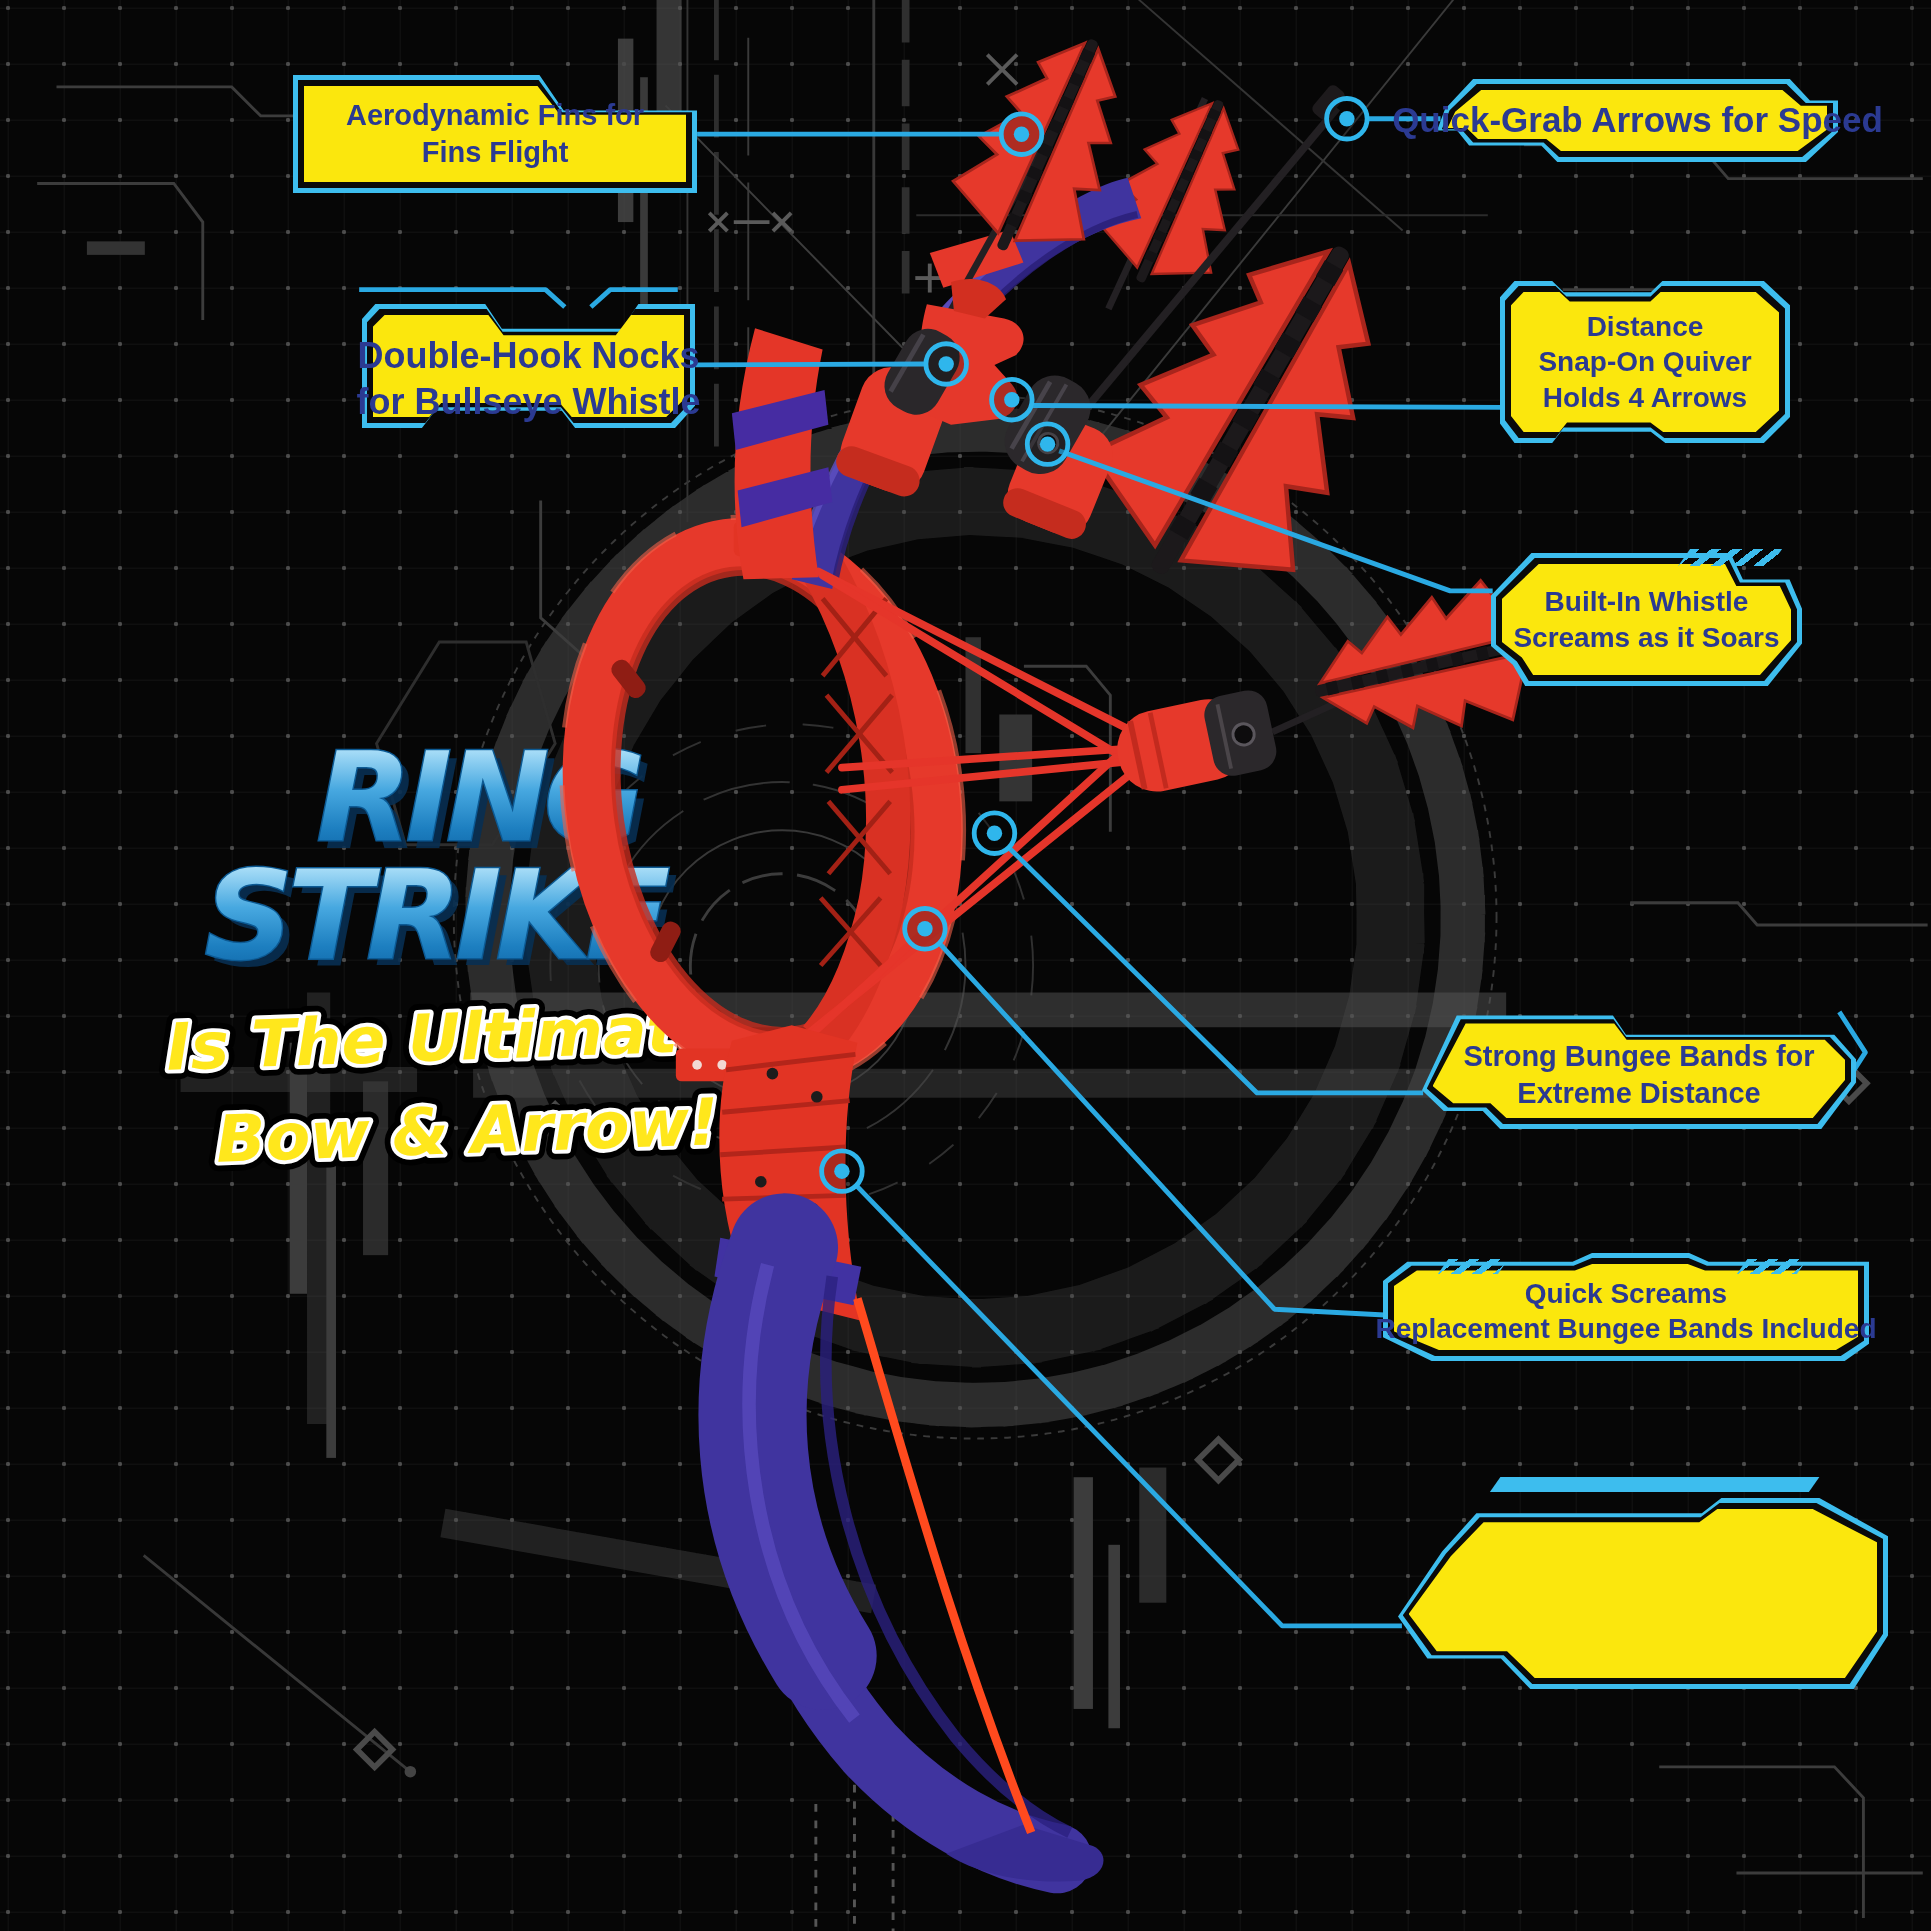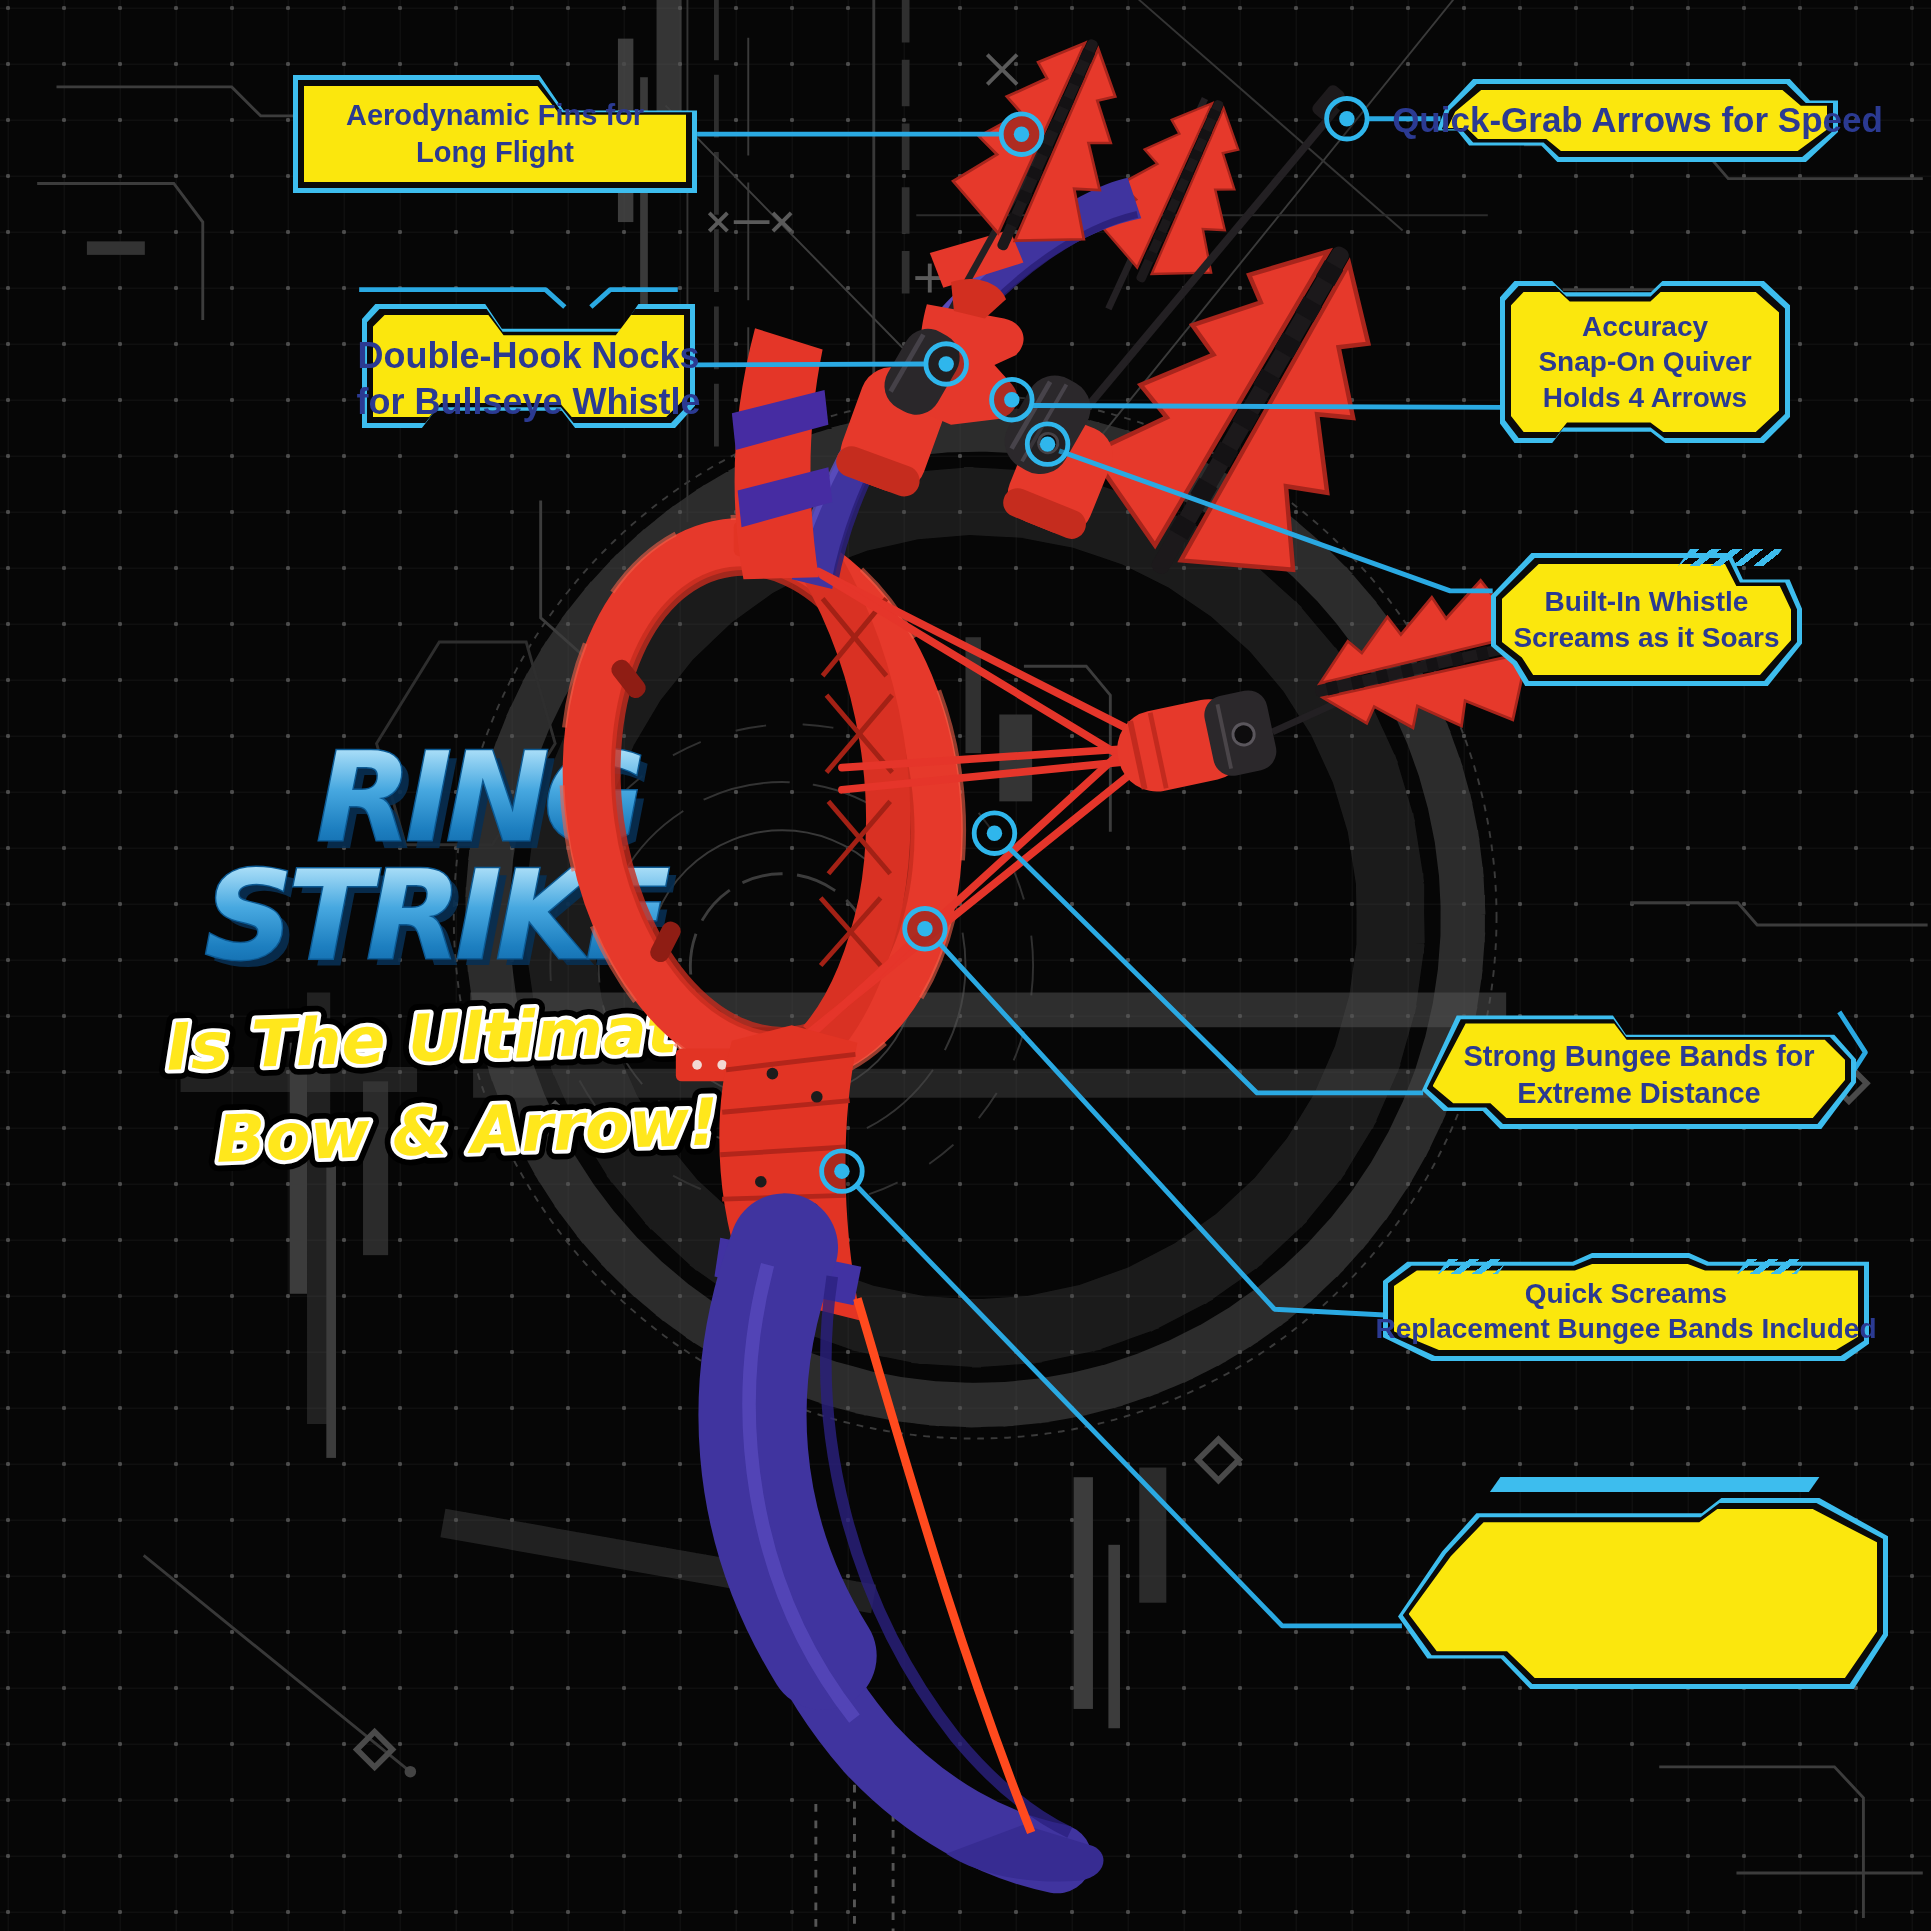--- a/index.html
+++ b/index.html
@@ -343,21 +343,21 @@
         </g>
     </g>
   </svg>
 
   <div class="callout" style="left:293px;top:75px;width:404px;height:118px;">
     <div class="c-outer sh-fins"></div>
       <div class="c-gap sh-fins"></div>
       <div class="c-inner sh-fins"></div>
     <div class="c-text" style="font-size:29px;">
       <div class="cl">Aerodynamic Fins for</div>
-      <div class="cl">Long Flight</div>
+      <div class="cl">Fins Flight</div>
     </div>
   </div>
 
   <div class="callout" style="left:1437px;top:79px;width:401px;height:83px;">
     <div class="c-outer sh-grab"></div>
       <div class="c-gap sh-grab"></div>
       <div class="c-inner sh-grab"></div>
     <div class="c-text" style="font-size:35px;justify-content:center;">
       <div class="cl">Quick-Grab Arrows for Speed</div>
     </div>
@@ -371,21 +371,21 @@
       <div class="cl">Double-Hook Nocks</div>
       <div class="cl">for Bullseye Whistle</div>
     </div>
   </div>
 
   <div class="callout" style="left:1500px;top:281px;width:290px;height:162px;">
     <div class="c-outer sh-quiver"></div>
       <div class="c-gap sh-quiver"></div>
       <div class="c-inner sh-quiver"></div>
     <div class="c-text" style="font-size:28px;">
-      <div class="cl">Accuracy</div>
+      <div class="cl">Distance</div>
       <div class="cl">Snap-On Quiver</div>
       <div class="cl">Holds 4 Arrows</div>
     </div>
   </div>
 
   <div class="callout" style="left:1491px;top:553px;width:311px;height:133px;">
     <div class="c-outer sh-whistle"></div>
       <div class="c-gap sh-whistle"></div>
       <div class="c-inner sh-whistle"></div>
     <div class="c-text" style="font-size:28px;">

